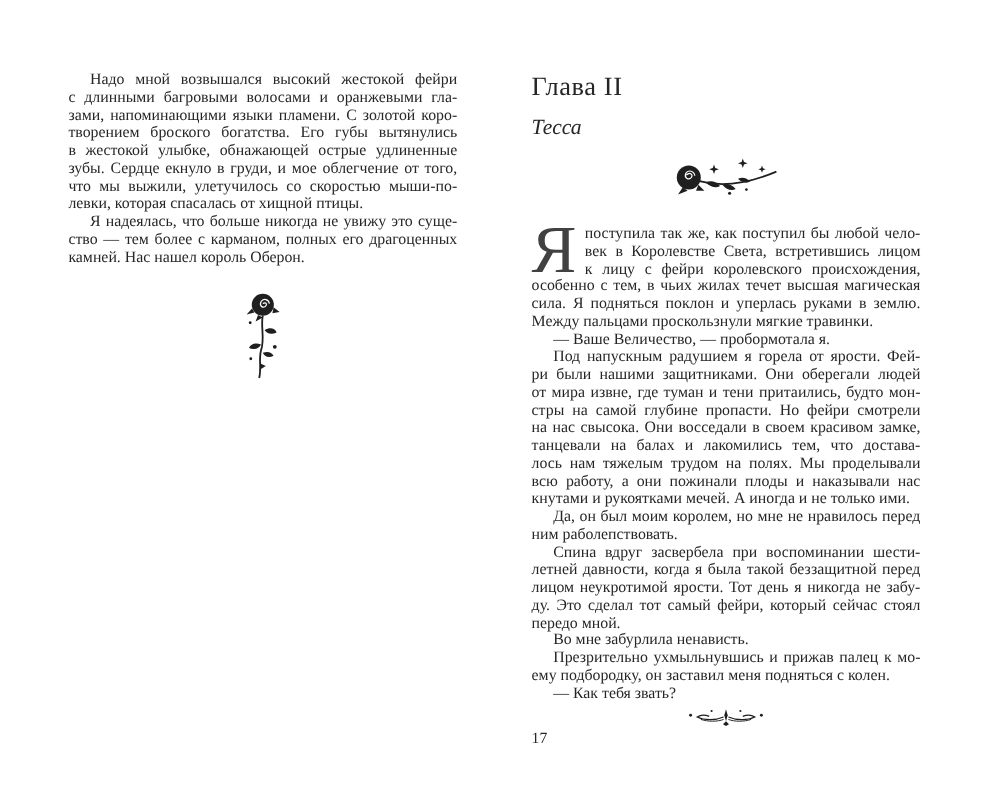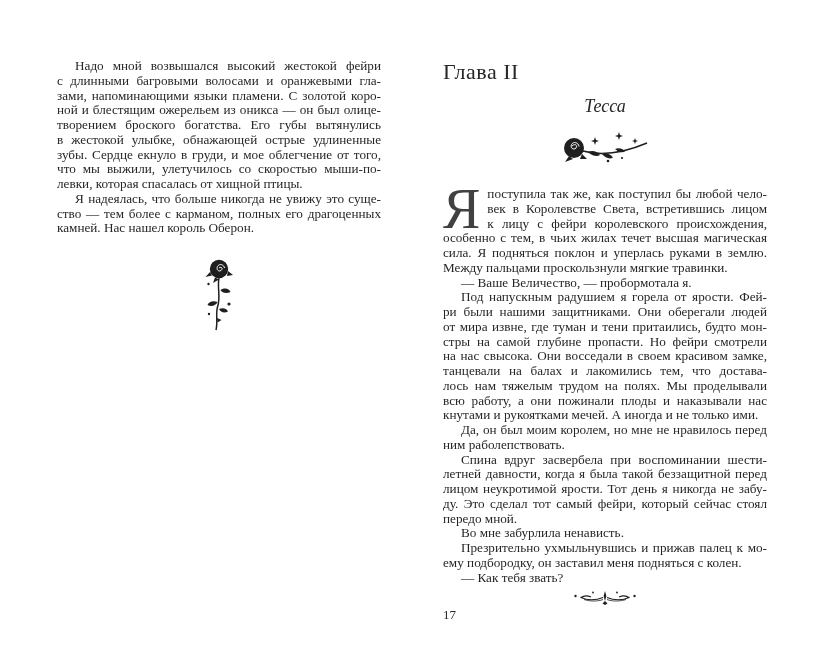--- a/index.html
+++ b/index.html
@@ -37,21 +37,21 @@
     font-size: 22px;
     line-height: 26px;
     font-weight: normal;
     margin: 0;
     letter-spacing: 0.5px;
   }
   .chapter-subtitle {
     font-size: 18px;
     line-height: 20px;
     font-style: italic;
-    text-align: center;
+    text-align: left;
     margin: 11px 0 0 0;
   }
   .ornament-rose-h { display: block; margin: 12px auto 0 auto; }
   .ornament-rose-v { display: block; margin: 21px auto 0 auto; }
   .ornament-flourish { display: block; margin: 5px auto 0 auto; }
 
   .body-text { margin-top: 17px; }
 
   .dropcap {
     float: left;
@@ -70,21 +70,20 @@
   }
 </style>
 </head>
 <body>
 
 <div class="page" id="left-page">
   <div class="para">
       <div class="line indent">Надо мной возвышался высокий жестокой фейри</div>
       <div class="line">с длинными багровыми волосами и оранжевыми гла-</div>
       <div class="line">зами, напоминающими языки пламени. С золотой коро-</div>
-      <div class="line">ной и блестящим ожерельем из оникса — он был олице-</div>
       <div class="line">творением броского богатства. Его губы вытянулись</div>
       <div class="line">в жестокой улыбке, обнажающей острые удлиненные</div>
       <div class="line">зубы. Сердце екнуло в груди, и мое облегчение от того,</div>
       <div class="line">что мы выжили, улетучилось со скоростью мыши-по-</div>
       <div class="line last">левки, которая спасалась от хищной птицы.</div>
     </div>
   <div class="para">
       <div class="line indent">Я надеялась, что больше никогда не увижу это суще-</div>
       <div class="line">ство — тем более с карманом, полных его драгоценных</div>
       <div class="line last">камней. Нас нашел король Оберон.</div>

